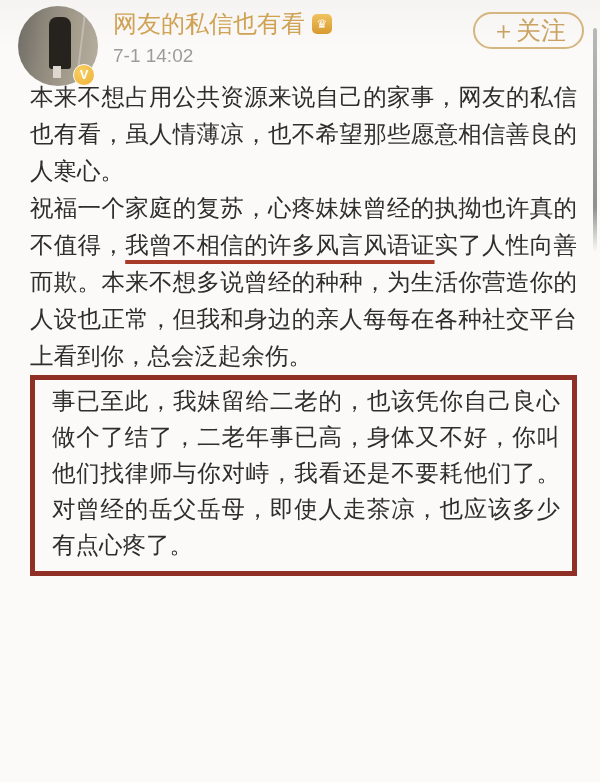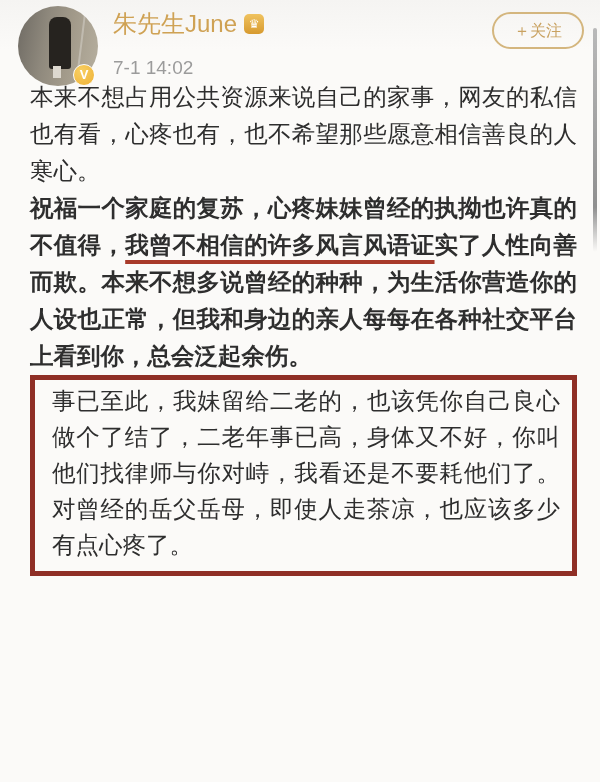--- a/index.html
+++ b/index.html
@@ -41,44 +41,44 @@
     border:1.5px solid #fdfdfb;
   }
   .header-text { margin-left:15px; padding-top:5px; flex:1 1 auto; min-width:0; }
   .username-row { display:flex; align-items:center; gap:7px; }
   .username { color:#cfa254; font-size:24px; line-height:26px; cursor:pointer; white-space:nowrap; }
   .vip-badge {
     width:20px; height:20px; border-radius:5px; flex:0 0 auto;
     background:linear-gradient(#f0c35f,#d79a2f);
     color:#fff; font-size:12px; line-height:20px; text-align:center; cursor:pointer;
   }
-  .meta-row { margin-top:20px; color:#9b9b9b; font-size:19px; display:flex; gap:12px; white-space:nowrap; }
+  .meta-row { margin-top:8px; color:#9b9b9b; font-size:19px; display:flex; gap:12px; white-space:nowrap; }
   .follow-btn {
     position:absolute; top:12px; right:16px;
     min-width:92px; height:37px; padding:0 16px;
     border:2px solid #d4b67e; border-radius:19px;
-    background:transparent; color:#c9a261; font-size:16px; line-height:33px;
-    font-family:inherit; cursor:pointer;
+    background:transparent; color:#c9a261; font-size:25px; line-height:33px;
+    font-family:inherit; cursor:pointer;text-align:right;
   }
   
   .scrollbar {
     position:absolute; right:3px; top:28px; width:4px; height:224px; border-radius:2px;
     background:linear-gradient(#b9b9b9 0%, #8f8f8f 80%, rgba(150,150,150,0) 100%);
     cursor:grab;
   }
   
   .body {
     padding:0 23px 0 30px;
     font-size:23.5px; line-height:37px; color:#2e2e2e;
     text-align:justify;
   }
   .body p { margin:0; }
   .p1 { margin-bottom:19px; }
   .p2 { margin-bottom:26px; }
-  .p3 { margin-bottom:5px;font-weight:bold; }
+  .p3 { margin-bottom:5px; }
   .underline-red {
     text-decoration:underline;
     text-decoration-color:#a83a2a;
     text-decoration-thickness:3.5px;
     text-underline-offset:7px;
   }
   .boxed {
     border:5px solid #8f2f26;
     margin:0 0 21px -22px;
     padding:3px 12px 8px 17px;
@@ -94,33 +94,33 @@
   <div class="header">
     <div class="avatar">
       <div class="avatar-photo">
         <div class="avatar-person"></div>
       </div>
       <div class="verified-badge">V</div>
     </div>
 
     <div class="header-text">
       <div class="username-row">
-        <span class="username">朱先生June</span>
+        <span class="username">网友的私信也有看</span>
         <span class="vip-badge">♛</span>
       </div>
       <div class="meta-row">
         <span>7-1 14:02</span>
       </div>
     </div>
 
     <button class="follow-btn">＋关注</button>
   </div>
 
   <div class="body">
-    <p class="p1">本来不想占用公共资源来说自己的家事，网友的私信也有看，心疼也有，也不希望那些愿意相信善良的人寒心。</p>
+    <p class="p1">本来不想占用公共资源来说自己的家事，网友的私信也有看，虽人情薄凉，也不希望那些愿意相信善良的人寒心。</p>
 
 
     <p class="p3"><span>祝福一个家庭的复苏，心疼妹妹曾经的执拗也许真的不值得，</span><span class="underline-red">我曾不相信的许多风言风语证</span><span>实了人性向善而欺。本来不想多说曾经的种种，为生活你营造你的人设也正常，但我和身边的亲人每每在各种社交平台上看到你，总会泛起余伤。</span></p>
 
     <p class="boxed">事已至此，我妹留给二老的，也该凭你自己良心做个了结了，二老年事已高，身体又不好，你叫他们找律师与你对峙，我看还是不要耗他们了。对曾经的岳父岳母，即使人走茶凉，也应该多少有点心疼了。</p>
 
   </div>
 
   <div class="scrollbar"></div>
 </div>

